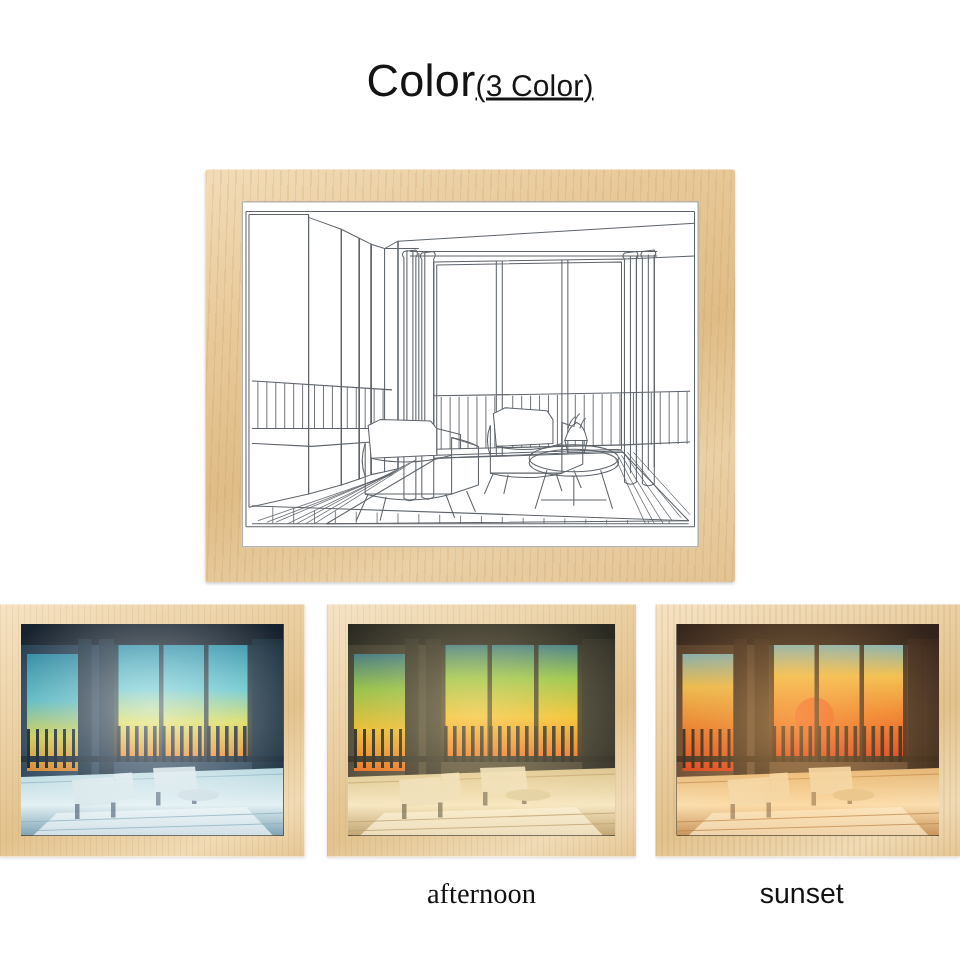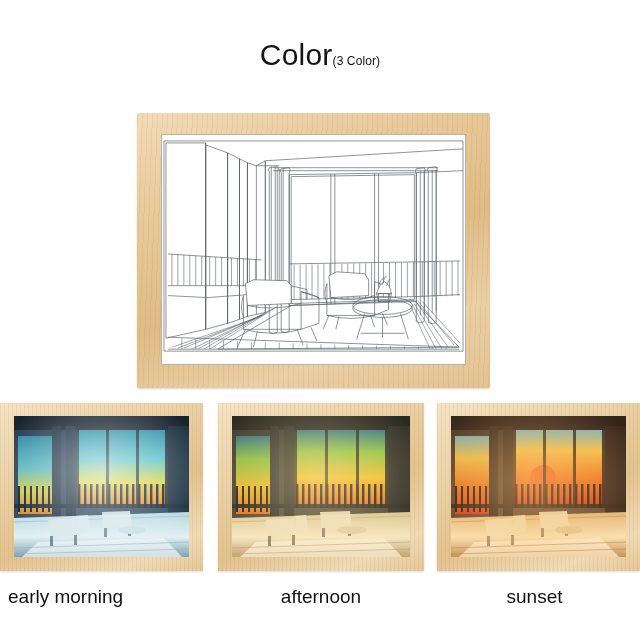--- a/index.html
+++ b/index.html
@@ -12,21 +12,21 @@
   }
   #stage{position:relative;width:640px;height:640px;}
 
   
   .title-wrap{
     position:absolute;left:0;top:38px;width:640px;
     text-align:center;color:#141414;
     white-space:nowrap;
   }
   .title-main{font-size:30px;letter-spacing:.2px;}
-  .title-sub{font-size:12px;letter-spacing:.1px;}
+  .title-sub{font-size:20px;letter-spacing:.1px;text-decoration:underline;}
 
   
   #hero-frame{
     position:absolute;left:137px;top:113px;width:353px;height:275px;
     background:linear-gradient(160deg,#f2dcb8 0%,#e8c999 28%,#dfbc86 55%,#ead0a6 78%,#e3c292 100%);
     border-radius:2px;
     box-shadow:0 1px 2px rgba(0,0,0,.18);
     padding:0;
   }
   #hero-frame:before{ 
@@ -69,21 +69,21 @@
   #thumb-0{left:0px;width:203px;}
   #thumb-1{left:218px;width:206px;}
   #thumb-2{left:437px;width:203px;}
 
   
   .caption{
     position:absolute;top:586px;
     font-size:19px;color:#111;white-space:nowrap;
   }
   #caption-0{left:8px;}
-  #caption-1{left:218px;width:206px;text-align:center;}
+  #caption-1{left:218px;width:206px;text-align:center;font-family:Liberation Serif, serif;}
   #caption-2{left:433px;width:203px;text-align:center;}
 </style>
 </head>
 <body>
 
 <div id="stage">
 
   <div class="title-wrap">
     <span class="title-main">Color</span><span class="title-sub">(3 Color)</span>
   </div>
@@ -530,17 +530,16 @@
             <rect x="90" y="112" width="3" height="9"></rect>
               <rect x="114" y="111" width="3" height="9"></rect>
           </g>
           <ellipse cx="118" cy="114" rx="14" ry="4" fill="#e7c792"></ellipse>
           <rect width="175" height="141" fill="url(#m2-glow)"></rect>
         </svg>
       </div>
     </div>
   </div>
 
-  <div class="caption" id="caption-0">early morning</div>
   <div class="caption" id="caption-1">afternoon</div>
   <div class="caption" id="caption-2">sunset</div>
 
 </div>
 
 </body></html>

